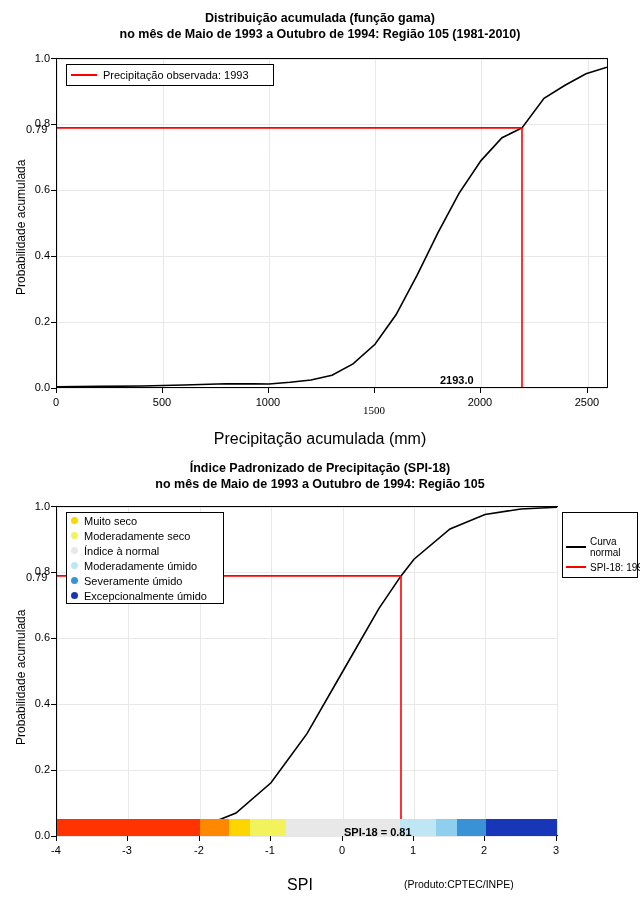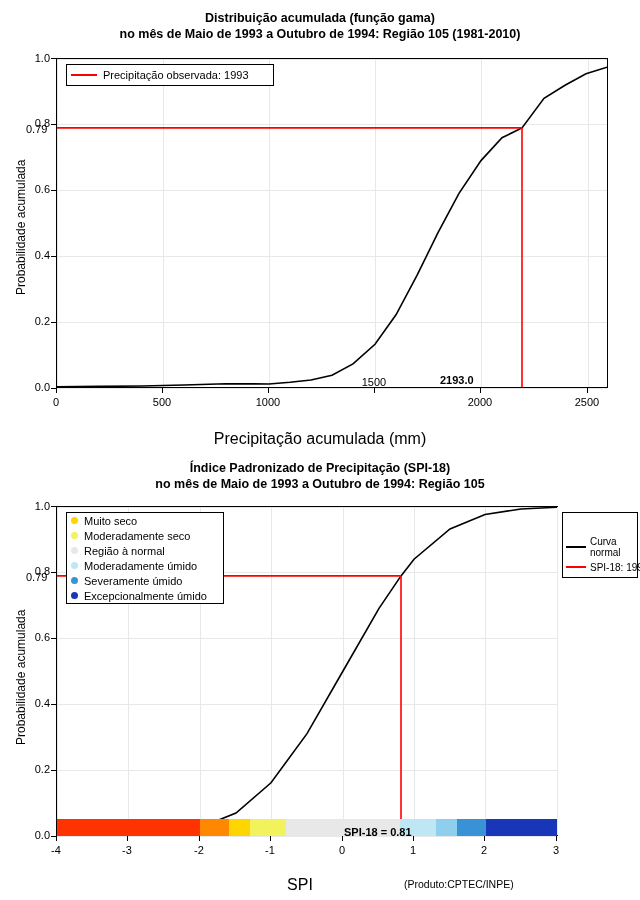--- a/index.html
+++ b/index.html
@@ -225,21 +225,21 @@
   <div class="tickmark" style="left:56px;  top:388px; width:1px; height:5px;"></div>
   <div class="tickmark" style="left:162px; top:388px; width:1px; height:5px;"></div>
   <div class="tickmark" style="left:268px; top:388px; width:1px; height:5px;"></div>
   <div class="tickmark" style="left:374px; top:388px; width:1px; height:5px;"></div>
   <div class="tickmark" style="left:480px; top:388px; width:1px; height:5px;"></div>
   <div class="tickmark" style="left:587px; top:388px; width:1px; height:5px;"></div>
 
   <div class="tick-label xtick" style="left:36px;  top:396px;">0</div>
   <div class="tick-label xtick" style="left:142px; top:396px;">500</div>
   <div class="tick-label xtick" style="left:248px; top:396px;">1000</div>
-  <div class="tick-label xtick" style="left:354px; top:376px;">1500</div>
+  <div class="tick-label xtick" style="left:354px; top:404px;font-family:Liberation Serif, serif;">1500</div>
   <div class="tick-label xtick" style="left:460px; top:396px;">2000</div>
   <div class="tick-label xtick" style="left:567px; top:396px;">2500</div>
 
   <div class="annot" style="left:440px; top:374px;">2193.0</div>
 
   <div class="axis-title" style="left:0; width:640px; top:430px;">Precipitação acumulada (mm)</div>
 </div>
 
 <div class="panel" id="panel-bottom">
 
@@ -294,21 +294,21 @@
   <div class="legend-row">
     <span class="legend-dot" style="background:#ffd500;"></span>
     <span>Muito seco</span>
   </div>
   <div class="legend-row">
     <span class="legend-dot" style="background:#f2f25c;"></span>
     <span>Moderadamente seco</span>
   </div>
   <div class="legend-row">
     <span class="legend-dot" style="background:#e8e8e8;"></span>
-    <span>Região à normal</span>
+    <span>Índice à normal</span>
   </div>
   <div class="legend-row">
     <span class="legend-dot" style="background:#bfe6f5;"></span>
     <span>Moderadamente úmido</span>
   </div>
   <div class="legend-row">
     <span class="legend-dot" style="background:#3a92d6;"></span>
     <span>Severamente úmido</span>
   </div>
   <div class="legend-row">

